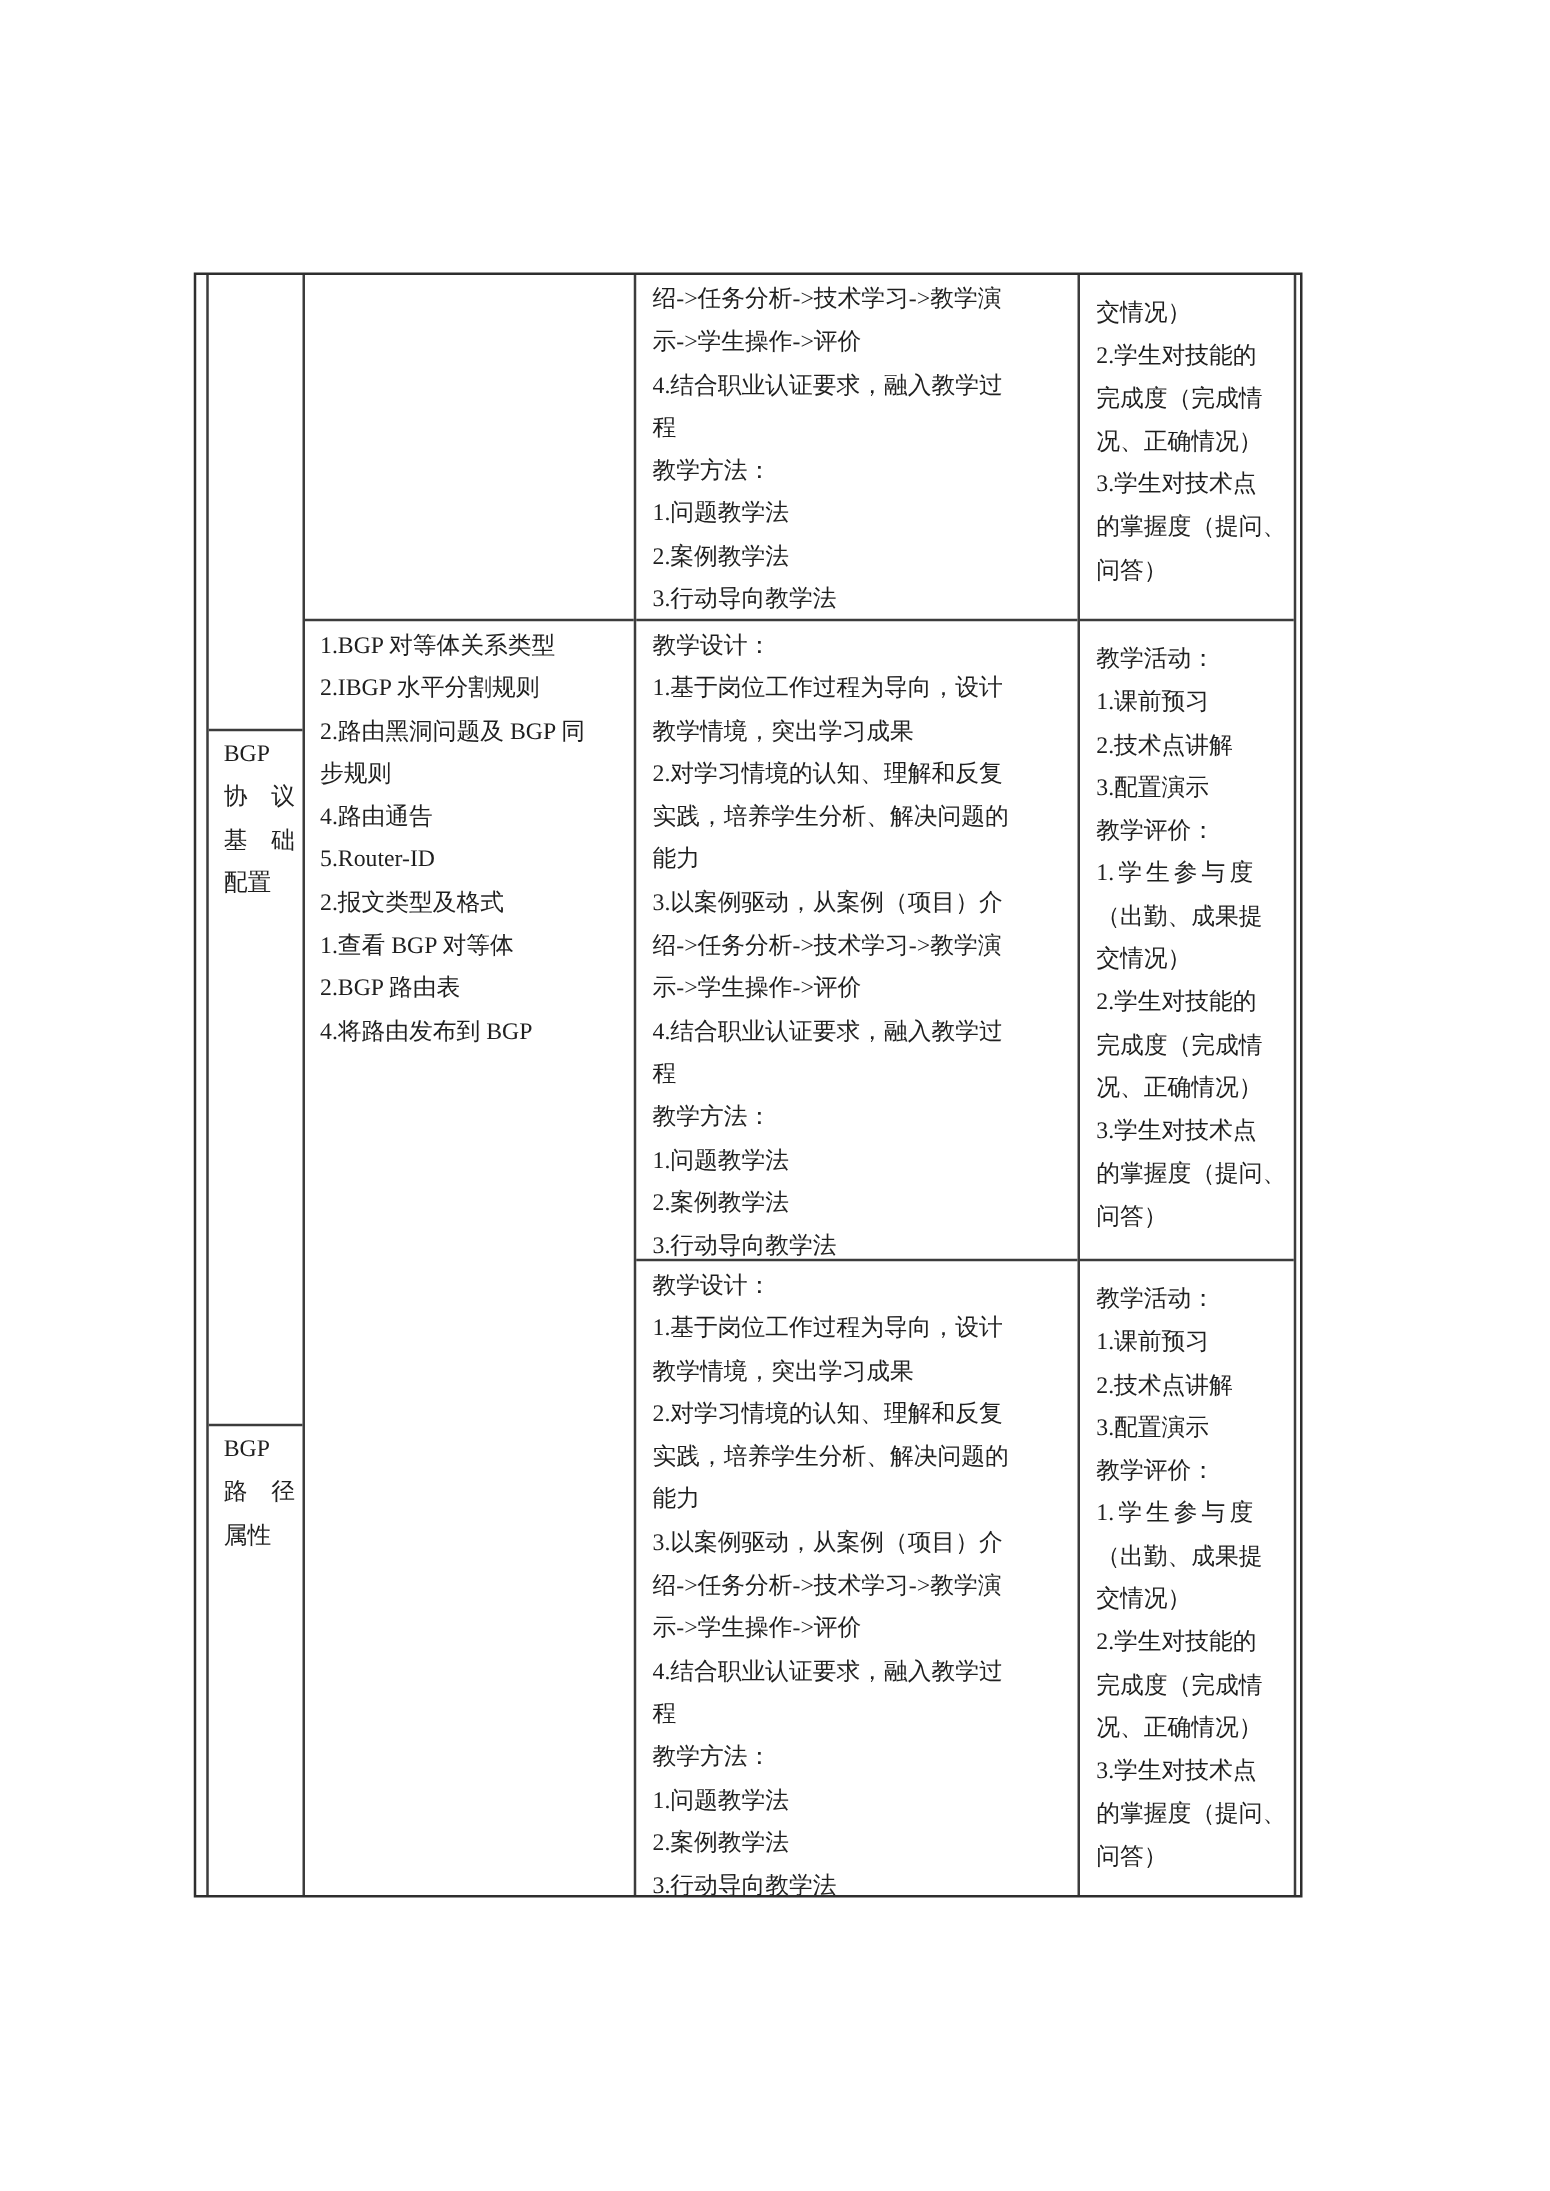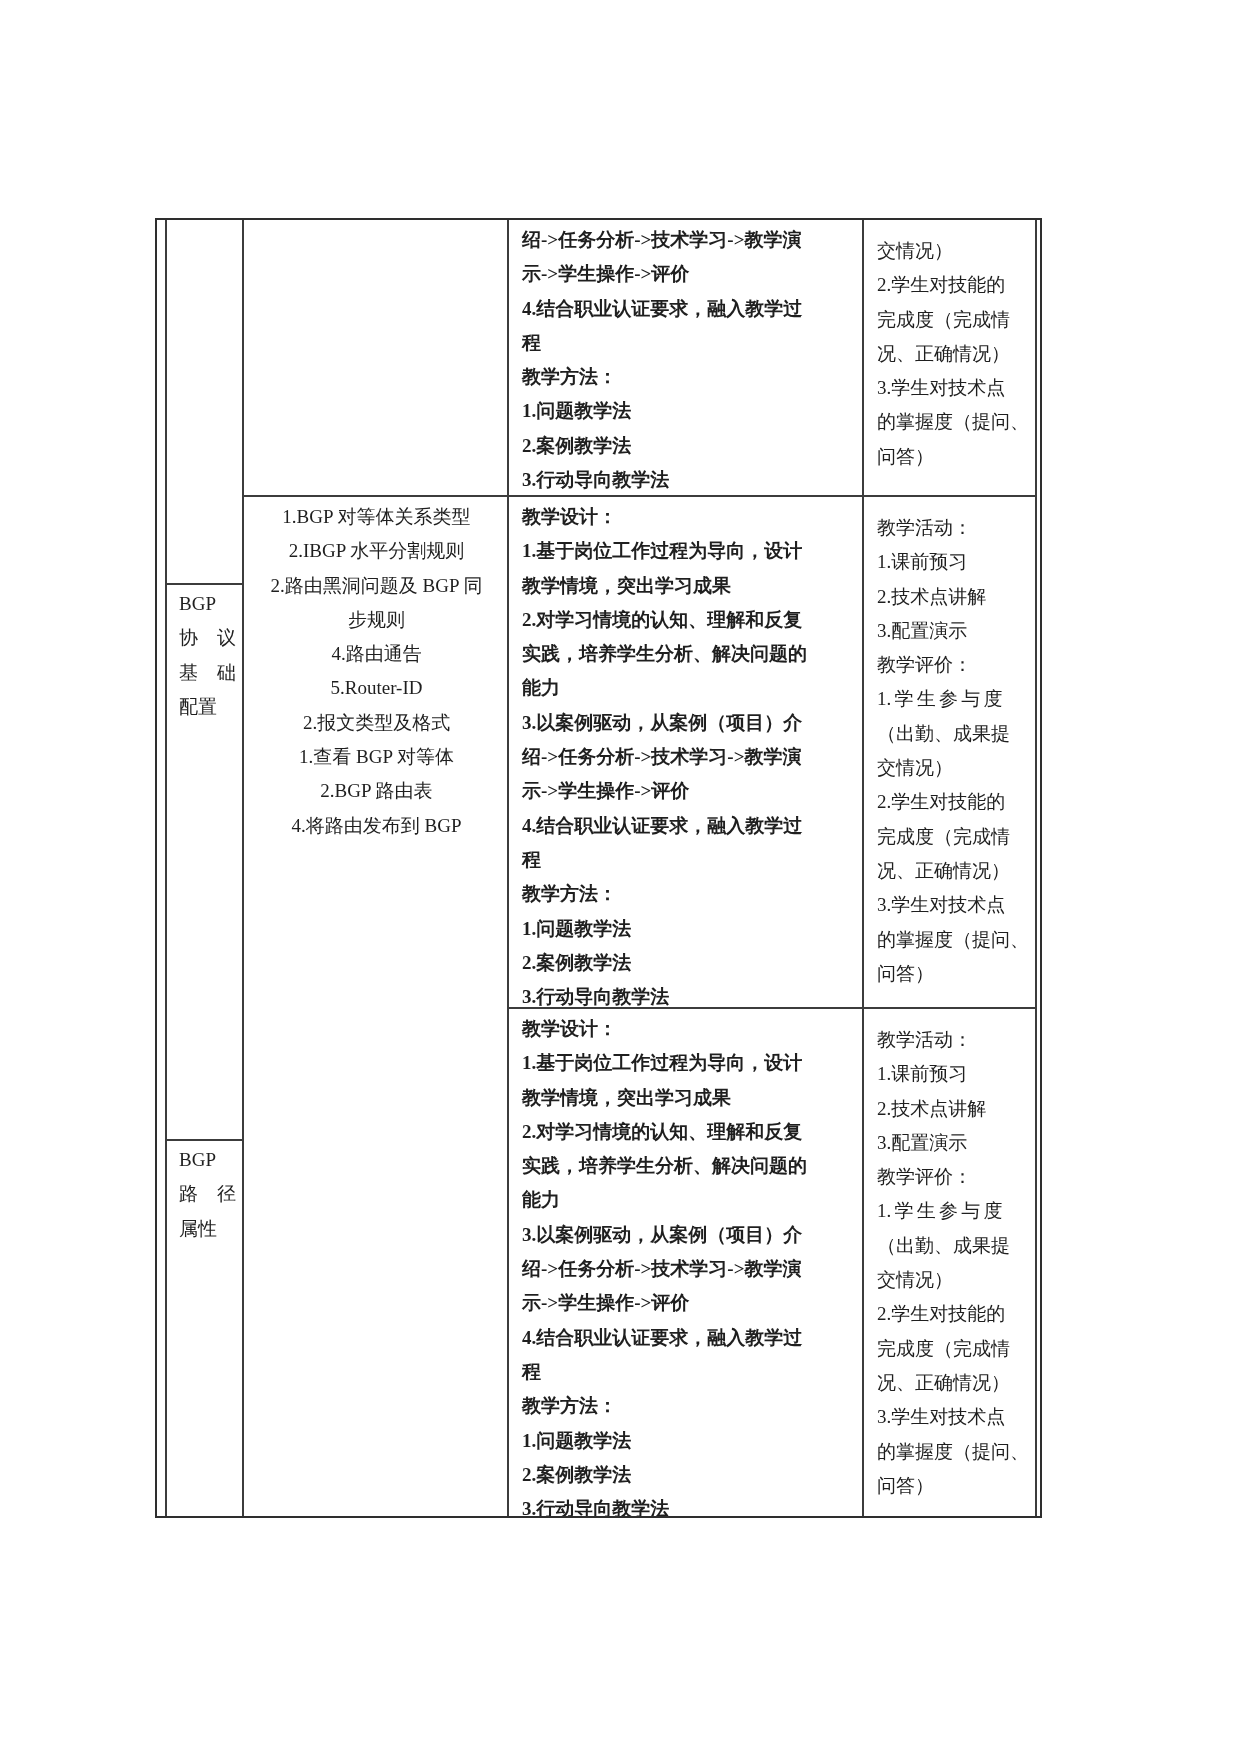--- a/index.html
+++ b/index.html
@@ -17,32 +17,32 @@
     width: 887px; height: 1300px;
     border: 2px solid #2e2e2e;
     display: flex;
     flex-direction: row;
     background: #ffffff;
   }
   .col { height: 100%; display: flex; flex-direction: column; }
   .col-sliver-left  { width: 10px; border-right: 2px solid #3c3c3c; }
   .col-topic        { width: 75px; }
   .col-knowledge    { width: 265px; border-left: 2px solid #3c3c3c; }
-  .col-design       { width: 355px; border-left: 2px solid #3c3c3c; font-weight: bold; }
+  .col-design       { width: 355px; border-left: 2px solid #3c3c3c; }
   .col-activity     { width: 173px; border-left: 2px solid #3c3c3c; }
   .col-sliver-right { flex: 1; border-left: 2px solid #3c3c3c; }
 
   .cell { width: 100%; overflow: hidden; }
   .cell.r0 { height: 275px; }
   .cell.r1 { height: 512px; border-top: 2px solid #3c3c3c; }
   .cell.r2 { flex: 1;       border-top: 2px solid #3c3c3c; }
 
   .cell { font-size: 19px; line-height: 34.3px; }
   .col-topic     .cell { padding: 2px 2px 0 12px; margin-top: 44px; }
-  .col-knowledge .cell { padding: 3px 10px 0 12px; text-align: center; }
+  .col-knowledge .cell { padding: 3px 10px 0 12px; }
   .col-design    .cell { padding: 3px 12px 0 13px; }
   .col-activity  .cell { padding: 14px 3px 0 13px; word-spacing: -1.5px; }
 
   .text-line { white-space: pre; }
 </style>
 </head>
 <body>
 
 <div class="page">
   <div class="doc-table">

